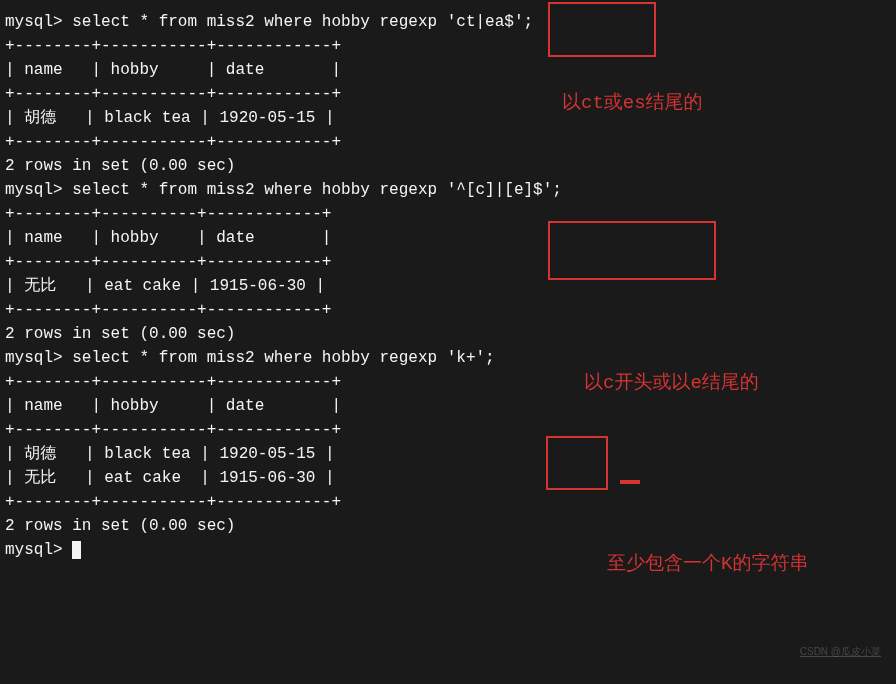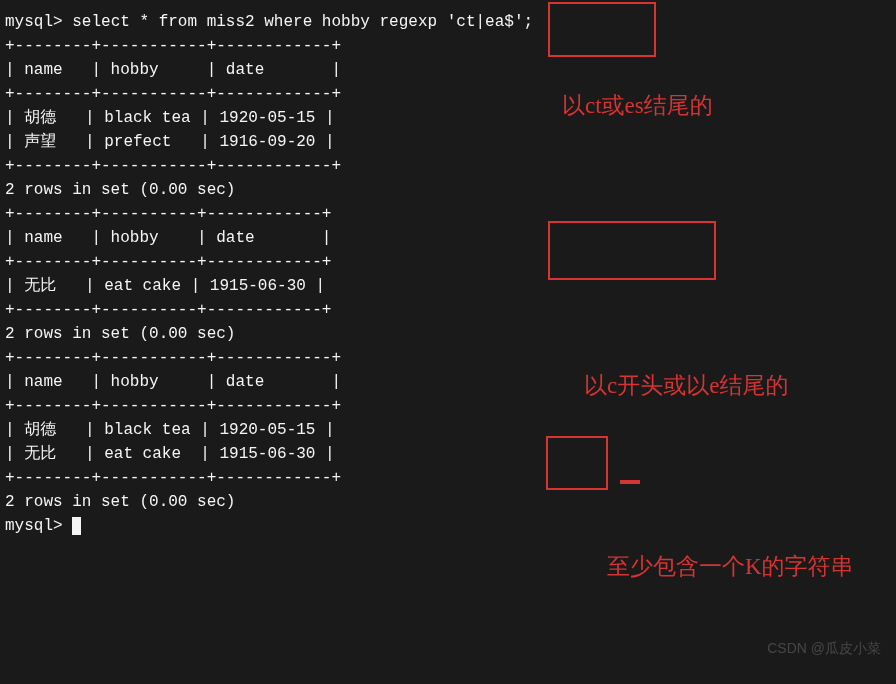--- a/index.html
+++ b/index.html
@@ -25,30 +25,31 @@
     }
     .highlight-box {
       border: 2px solid #d63333;
       position: absolute;
       background: transparent;
       z-index: 5;
     }
     .annotation {
       color: #d63333;
       position: absolute;
-      font-family: Liberation Serif, serif;
-      font-size: 23px;
+      font-family: Liberation Mono, monospace;
+      font-size: 19px;
       z-index: 5;
     }
     .watermark {
       position: absolute;
       color: rgba(200,200,200,0.25);
       font-family: 'Microsoft YaHei', sans-serif;
-      font-size: 14px;
+      font-size: 10px;
       z-index: 10;
+      text-decoration: underline;
     }
     .cursor-block {
       background: #f5f5f5;
       display: inline-block;
       width: 9px;
       height: 18px;
       vertical-align: middle;
     }
     .red-cursor {
       background: #d63333;
@@ -59,31 +60,32 @@
   </style>
 </head>
 <body>
 
 <div id="terminal">
     <div class="terminal-line"><span>mysql&gt; </span><span>select * from miss2 where hobby regexp </span><span>'ct|ea$';</span></div>
     <div class="terminal-line">+--------+-----------+------------+</div>
     <div class="terminal-line">| name   | hobby     | date       |</div>
     <div class="terminal-line">+--------+-----------+------------+</div>
     <div class="terminal-line">| 胡德   | black tea | 1920-05-15 |</div>
-    <div class="terminal-line">| 声望   | prefect   | 1916-09-20 |</div>
     <div class="terminal-line">+--------+-----------+------------+</div>
     <div class="terminal-line">2 rows in set (0.00 sec)</div>
     <div class="terminal-line"></div>
+    <div class="terminal-line"><span>mysql&gt; </span><span>select * from miss2 where hobby regexp </span><span>'^[c]|[e]$';</span></div>
     <div class="terminal-line">+--------+----------+------------+</div>
     <div class="terminal-line">| name   | hobby    | date       |</div>
     <div class="terminal-line">+--------+----------+------------+</div>
     <div class="terminal-line">| 无比   | eat cake | 1915-06-30 |</div>
     <div class="terminal-line">+--------+----------+------------+</div>
     <div class="terminal-line">2 rows in set (0.00 sec)</div>
     <div class="terminal-line"></div>
+    <div class="terminal-line"><span>mysql&gt; </span><span>select * from miss2 where hobby regexp </span><span>'k+';</span></div>
     <div class="terminal-line">+--------+-----------+------------+</div>
     <div class="terminal-line">| name   | hobby     | date       |</div>
     <div class="terminal-line">+--------+-----------+------------+</div>
     <div class="terminal-line">| 胡德   | black tea | 1920-05-15 |</div>
     <div class="terminal-line">| 无比   | eat cake  | 1915-06-30 |</div>
     <div class="terminal-line">+--------+-----------+------------+</div>
     <div class="terminal-line">2 rows in set (0.00 sec)</div>
     <div class="terminal-line"></div>
     <div class="terminal-line"><span>mysql&gt; </span><span class="cursor-block"></span></div>
   </div>

